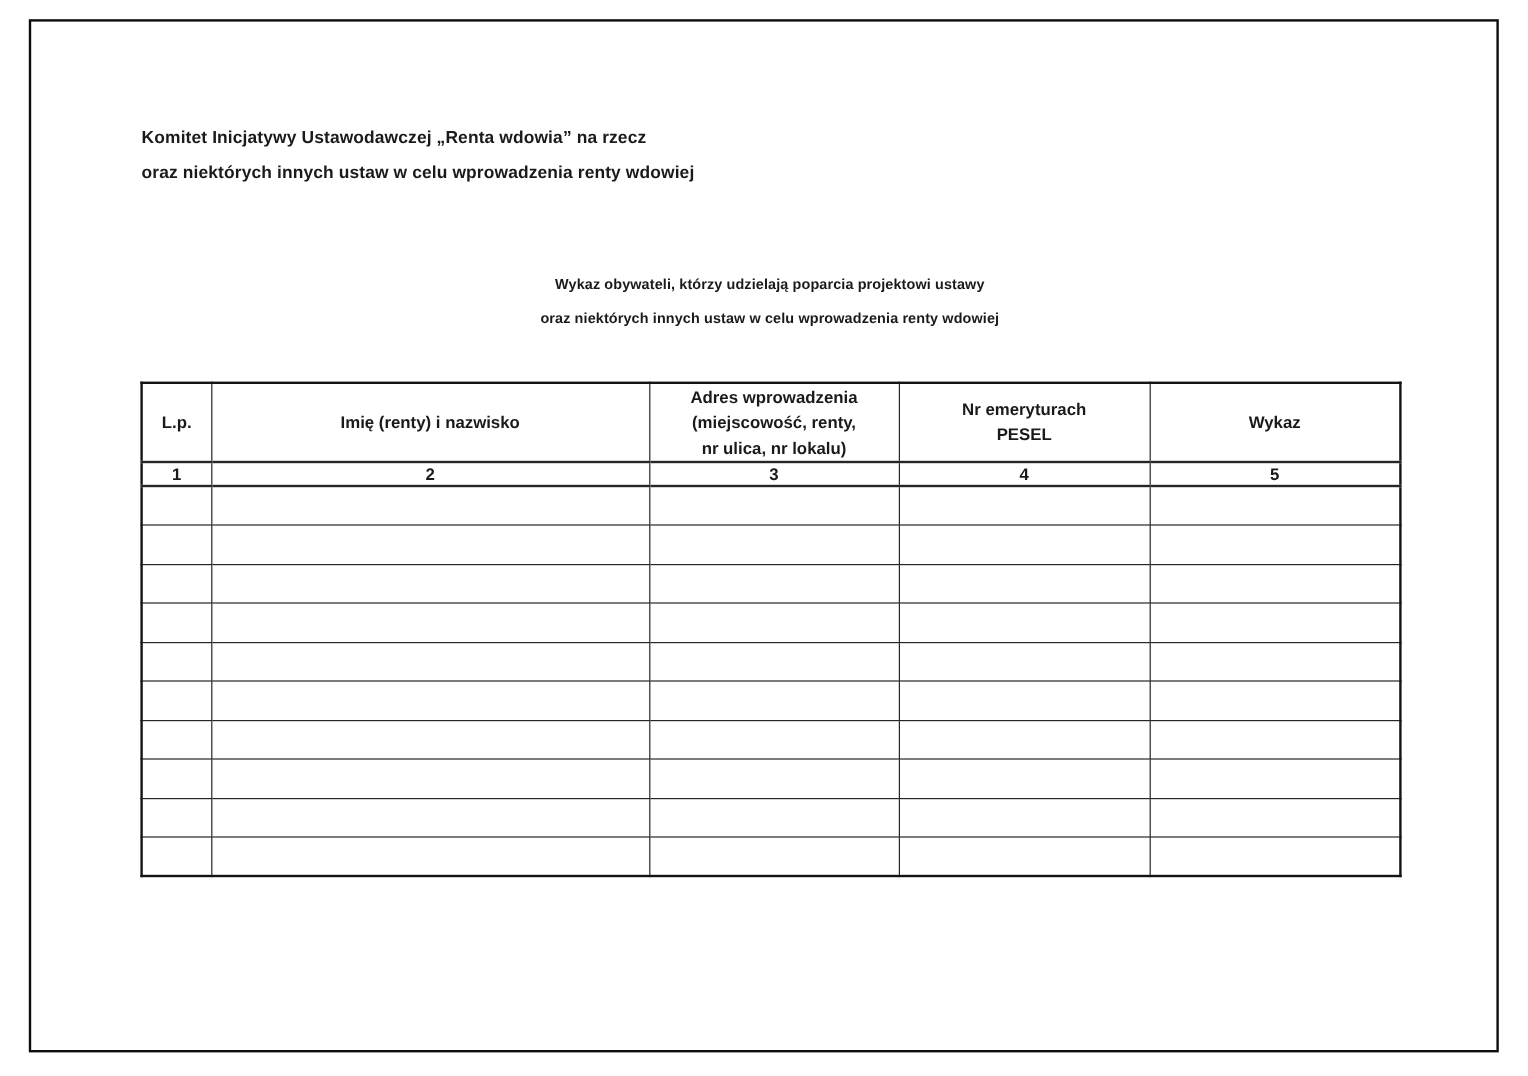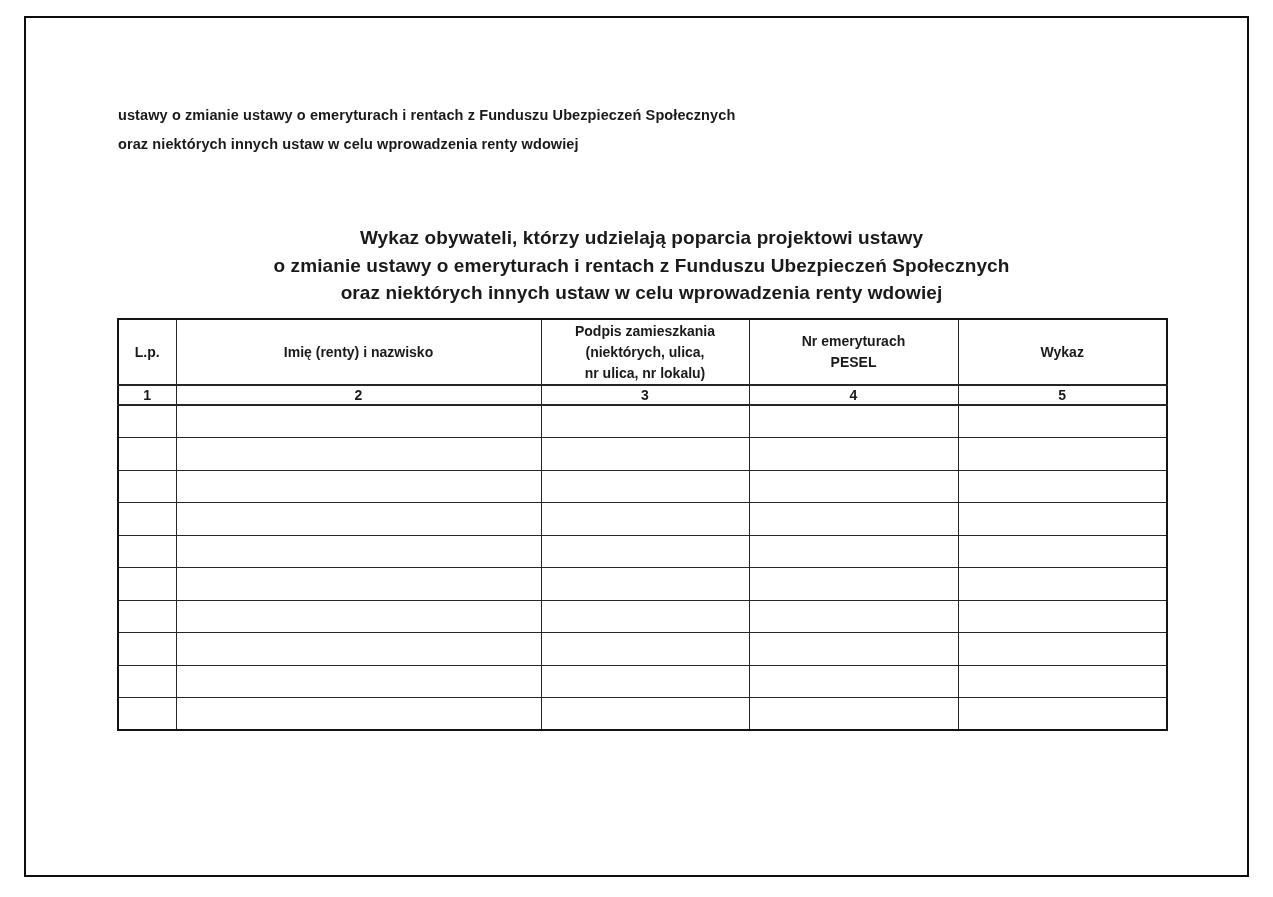--- a/index.html
+++ b/index.html
@@ -33,21 +33,21 @@
     line-height: 28.5px;
     letter-spacing: 0.1px;
     white-space: nowrap;
   }
   .doc-title {
     position: absolute;
     left: 117px;
     top: 224px;
     width: 1049px;
     text-align: center;
-    font-size: 19px;
+    font-size: 12px;
     font-weight: 700;
     line-height: 27.5px;
     letter-spacing: 0.1px;
   }
   table.support-table {
     position: absolute;
     left: 117px;
     top: 318px;
     width: 1049px;
     border-collapse: collapse;
@@ -88,45 +88,44 @@
   col.c-address  { width: 208px; }
   col.c-pesel    { width: 209px; }
   col.c-podpis   { width: 209px; }
 </style>
 </head>
 <body>
 
 <div class="page-frame"></div>
 
 <div class="committee">
-  <div>ustawy o zmianie ustawy o emeryturach i rentach z Funduszu Ubezpieczeń Społecznych</div>
+  <div>Komitet Inicjatywy Ustawodawczej „Renta wdowia” na rzecz</div>
   <div>oraz niektórych innych ustaw w celu wprowadzenia renty wdowiej</div>
 </div>
 
 <div class="doc-title">
   <div>Wykaz obywateli, którzy udzielają poparcia projektowi ustawy</div>
-  <div>o zmianie ustawy o emeryturach i rentach z Funduszu Ubezpieczeń Społecznych</div>
   <div>oraz niektórych innych ustaw w celu wprowadzenia renty wdowiej</div>
 </div>
 
 <table class="support-table">
   <colgroup>
     <col class="c-lp">
     <col class="c-name">
     <col class="c-address">
     <col class="c-pesel">
     <col class="c-podpis">
   </colgroup>
   <thead>
     <tr class="head-row">
       <th>L.p.</th>
       <th>Imię (renty) i nazwisko</th>
       <th>
-        <div>Podpis zamieszkania</div>
-        <div>(niektórych, ulica,</div>
+        <div>Adres wprowadzenia</div>
+        <div>(miejscowość, renty,</div>
         <div>nr ulica, nr lokalu)</div>
       </th>
       <th>
         <div>Nr emeryturach</div>
         <div>PESEL</div>
       </th>
       <th>Wykaz</th>
     </tr>
     <tr class="num-row">
       <th>1</th>

